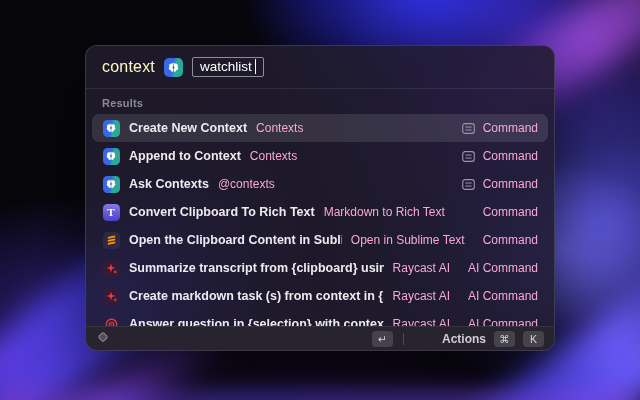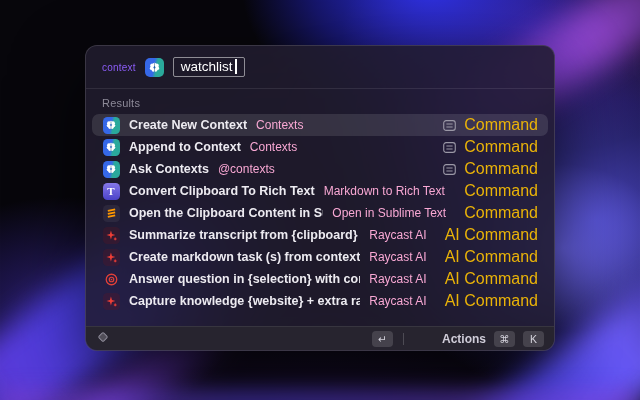--- a/index.html
+++ b/index.html
@@ -27,43 +27,43 @@
     background:linear-gradient(90deg,rgba(120,60,200,.55),rgba(90,70,240,.5) 40%,rgba(130,70,220,.55));filter:blur(9px);}
 
   
   .window{position:absolute;left:85px;top:45px;width:470px;height:306px;border-radius:12px;
     background:rgba(33,29,45,.88);backdrop-filter:blur(50px) saturate(160%);
     border:1px solid rgba(255,255,255,.13);box-shadow:0 28px 70px rgba(0,0,0,.65);
     overflow:hidden;display:flex;flex-direction:column;box-sizing:border-box;}
 
   .searchbar{height:42px;flex:0 0 42px;display:flex;align-items:center;padding:0 16px;gap:9px;
     border-bottom:1px solid rgba(255,255,255,.09);}
-  .search-text{font-size:10px;color:#8b5cf6;letter-spacing:.2px;}
+  .search-text{font-size:16px;color:#fef9c3;letter-spacing:.2px;}
   .ext-chip{width:19px;height:19px;border-radius:5px;display:flex;align-items:center;justify-content:center;
     background:linear-gradient(100deg,#3668e8 45%,#2aa99b 60%);flex:0 0 auto;}
   .token{display:flex;align-items:center;gap:1px;border:1.5px solid rgba(255,255,255,.5);
     border-radius:2px;padding:1px 7px 2px;color:#fff;font-size:13.5px;}
   .caret{width:1.5px;height:15px;background:#fff;margin-left:2px;}
 
-  .results-label{padding:8px 16px 3px;font-size:11px;font-weight:400;color:#8d8a98;letter-spacing:.2px;}
+  .results-label{padding:8px 16px 3px;font-size:11px;font-weight:700;color:#8d8a98;letter-spacing:.2px;}
 
   .list{flex:1 1 auto;overflow:hidden;padding:2px 6px 0;}
-  .row{height:22px;display:flex;align-items:center;gap:9px;padding:0 10px;border-radius:7px;}
+  .row{height:28px;display:flex;align-items:center;gap:9px;padding:0 10px;border-radius:7px;}
   .row.selected{background:rgba(255,255,255,.11);}
   .row-icon{width:18px;height:18px;flex:0 0 auto;display:flex;align-items:center;justify-content:center;}
   .chip{width:17px;height:17px;border-radius:4.5px;display:flex;align-items:center;justify-content:center;}
   .chip.brain{background:linear-gradient(100deg,#3668e8 45%,#2aa99b 60%);}
   .chip.richtext{background:linear-gradient(180deg,#8678e8,#4a42c8);color:#fff;font-size:11px;font-weight:700;font-family:"Liberation Serif",serif;}
   .chip.sublime{background:rgba(255,255,255,.06);}
   .chip.ai{background:rgba(120,20,25,.22);}
   .row-title{font-size:12.5px;font-weight:600;color:#edebf1;white-space:nowrap;overflow:hidden;flex:0 1 auto;min-width:0;}
   .row-subtitle{font-size:12px;color:#f9a8d4;white-space:nowrap;flex:0 0 auto;}
   .row-spacer{flex:1 1 0;}
   .row-acc-icon{flex:0 0 auto;display:flex;align-items:center;margin-right:-1px;}
-  .row-accessory{font-size:16px;color:#eab308;white-space:nowrap;flex:0 0 auto;}
+  .row-accessory{font-size:12px;color:#f9a8d4;white-space:nowrap;flex:0 0 auto;}
 
   .footer{position:absolute;left:0;right:0;bottom:0;height:23px;display:flex;align-items:center;
     padding:0 10px;gap:8px;background:#27242f;border-top:1px solid rgba(255,255,255,.08);
     border-radius:0 0 12px 12px;}
   .footer-spacer{flex:1;}
   .footer-label{font-size:12px;font-weight:700;color:#e9e8ee;}
   .footer-label.secondary{font-weight:600;color:#cfccd8;margin-left:28px;}
   .key{min-width:13px;height:16px;padding:0 4px;border-radius:4px;background:rgba(255,255,255,.14);
     display:flex;align-items:center;justify-content:center;font-size:10.5px;color:#d4d2dc;}
   .vdiv{width:1px;height:12px;background:rgba(255,255,255,.18);margin:0 2px;}

